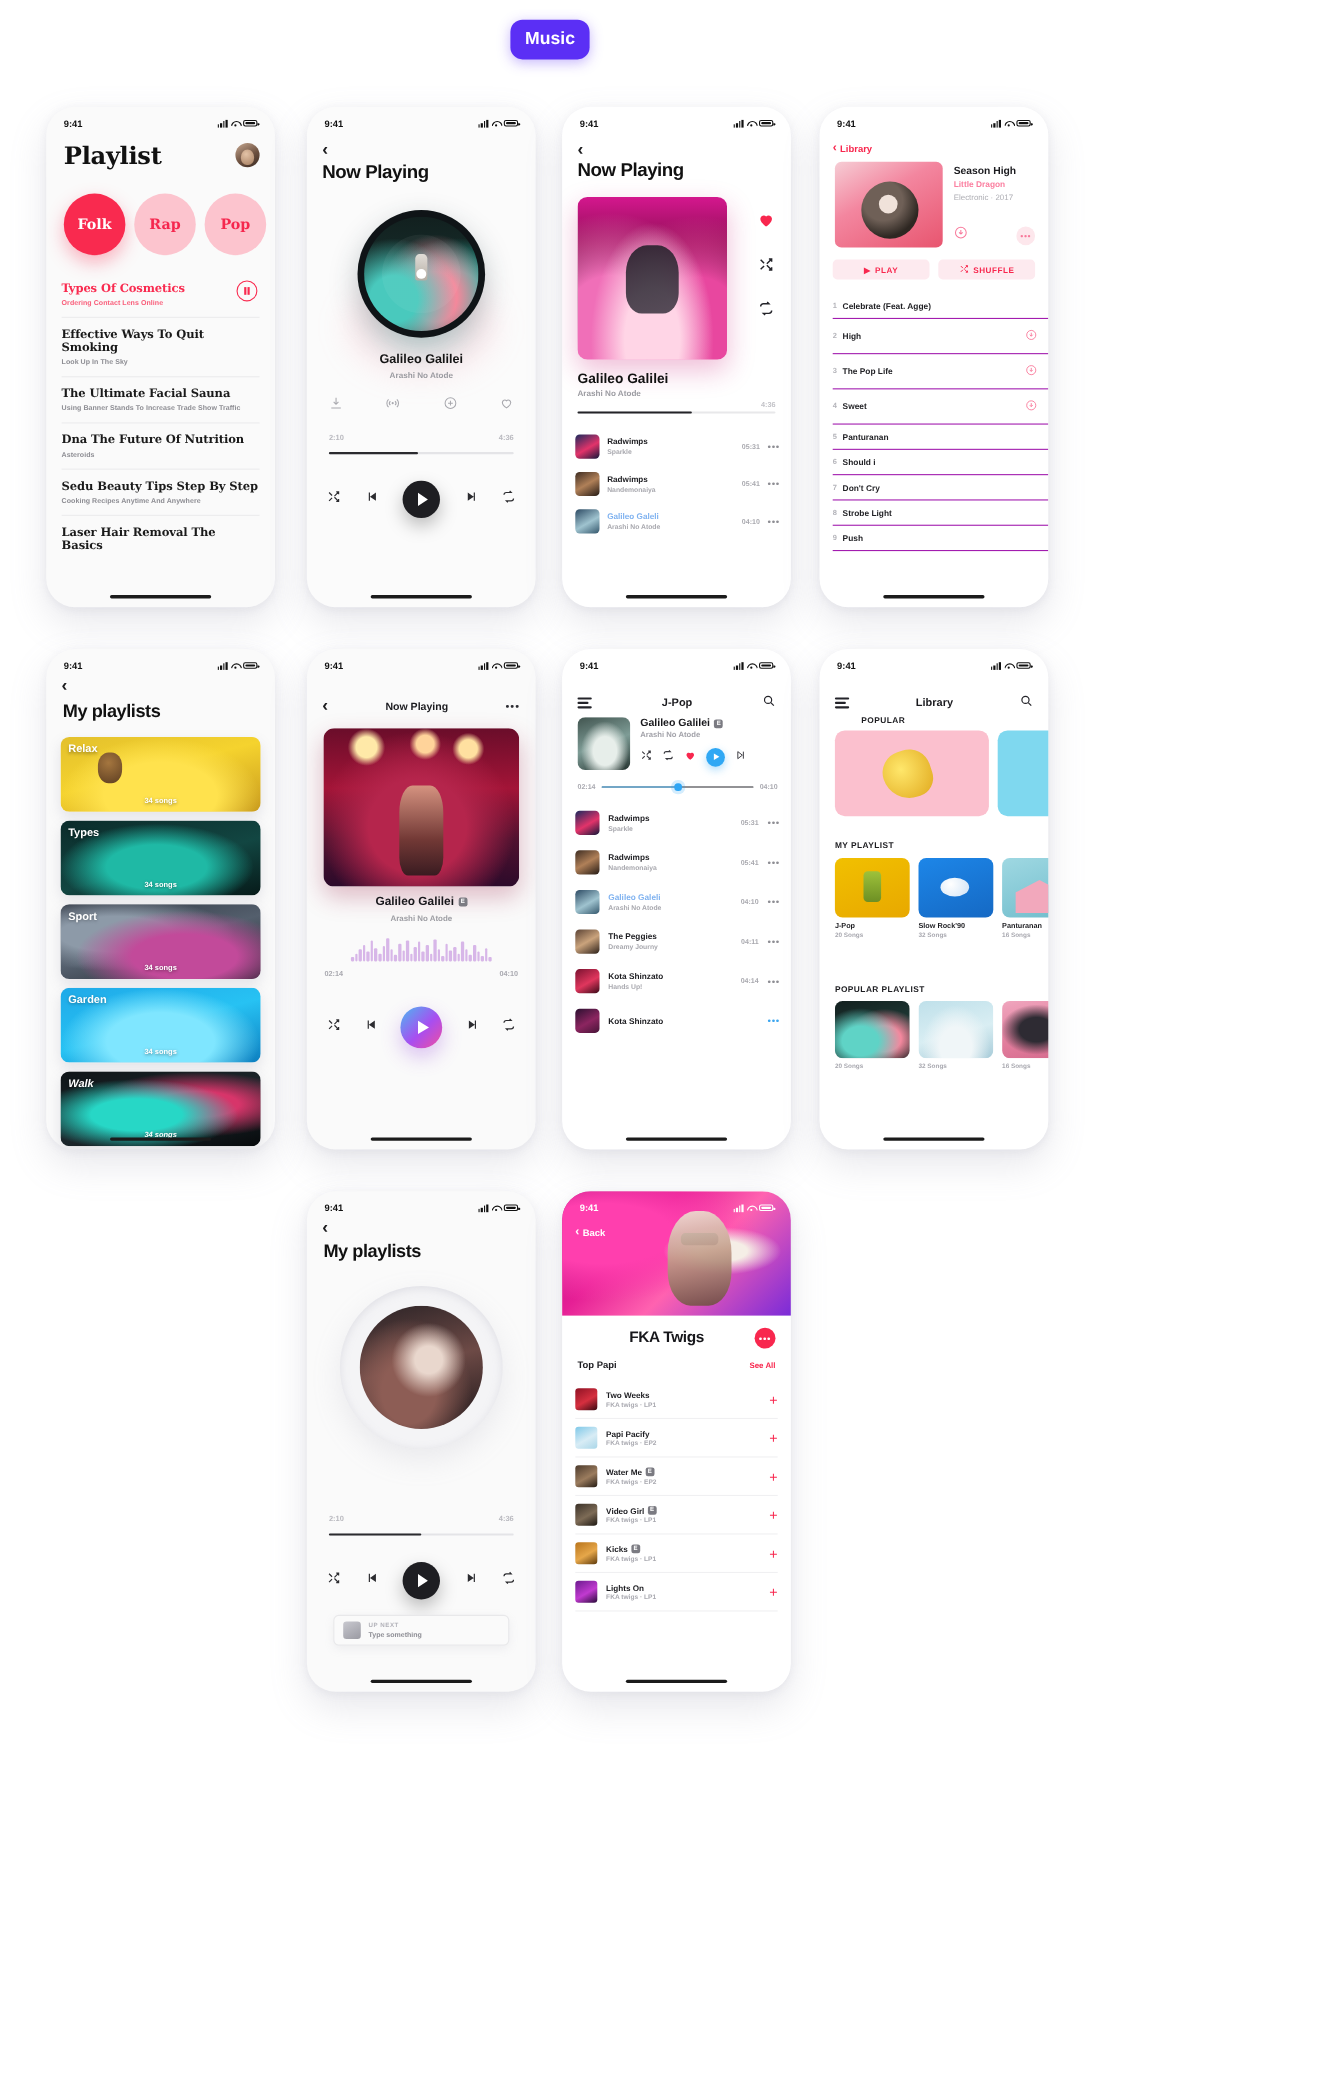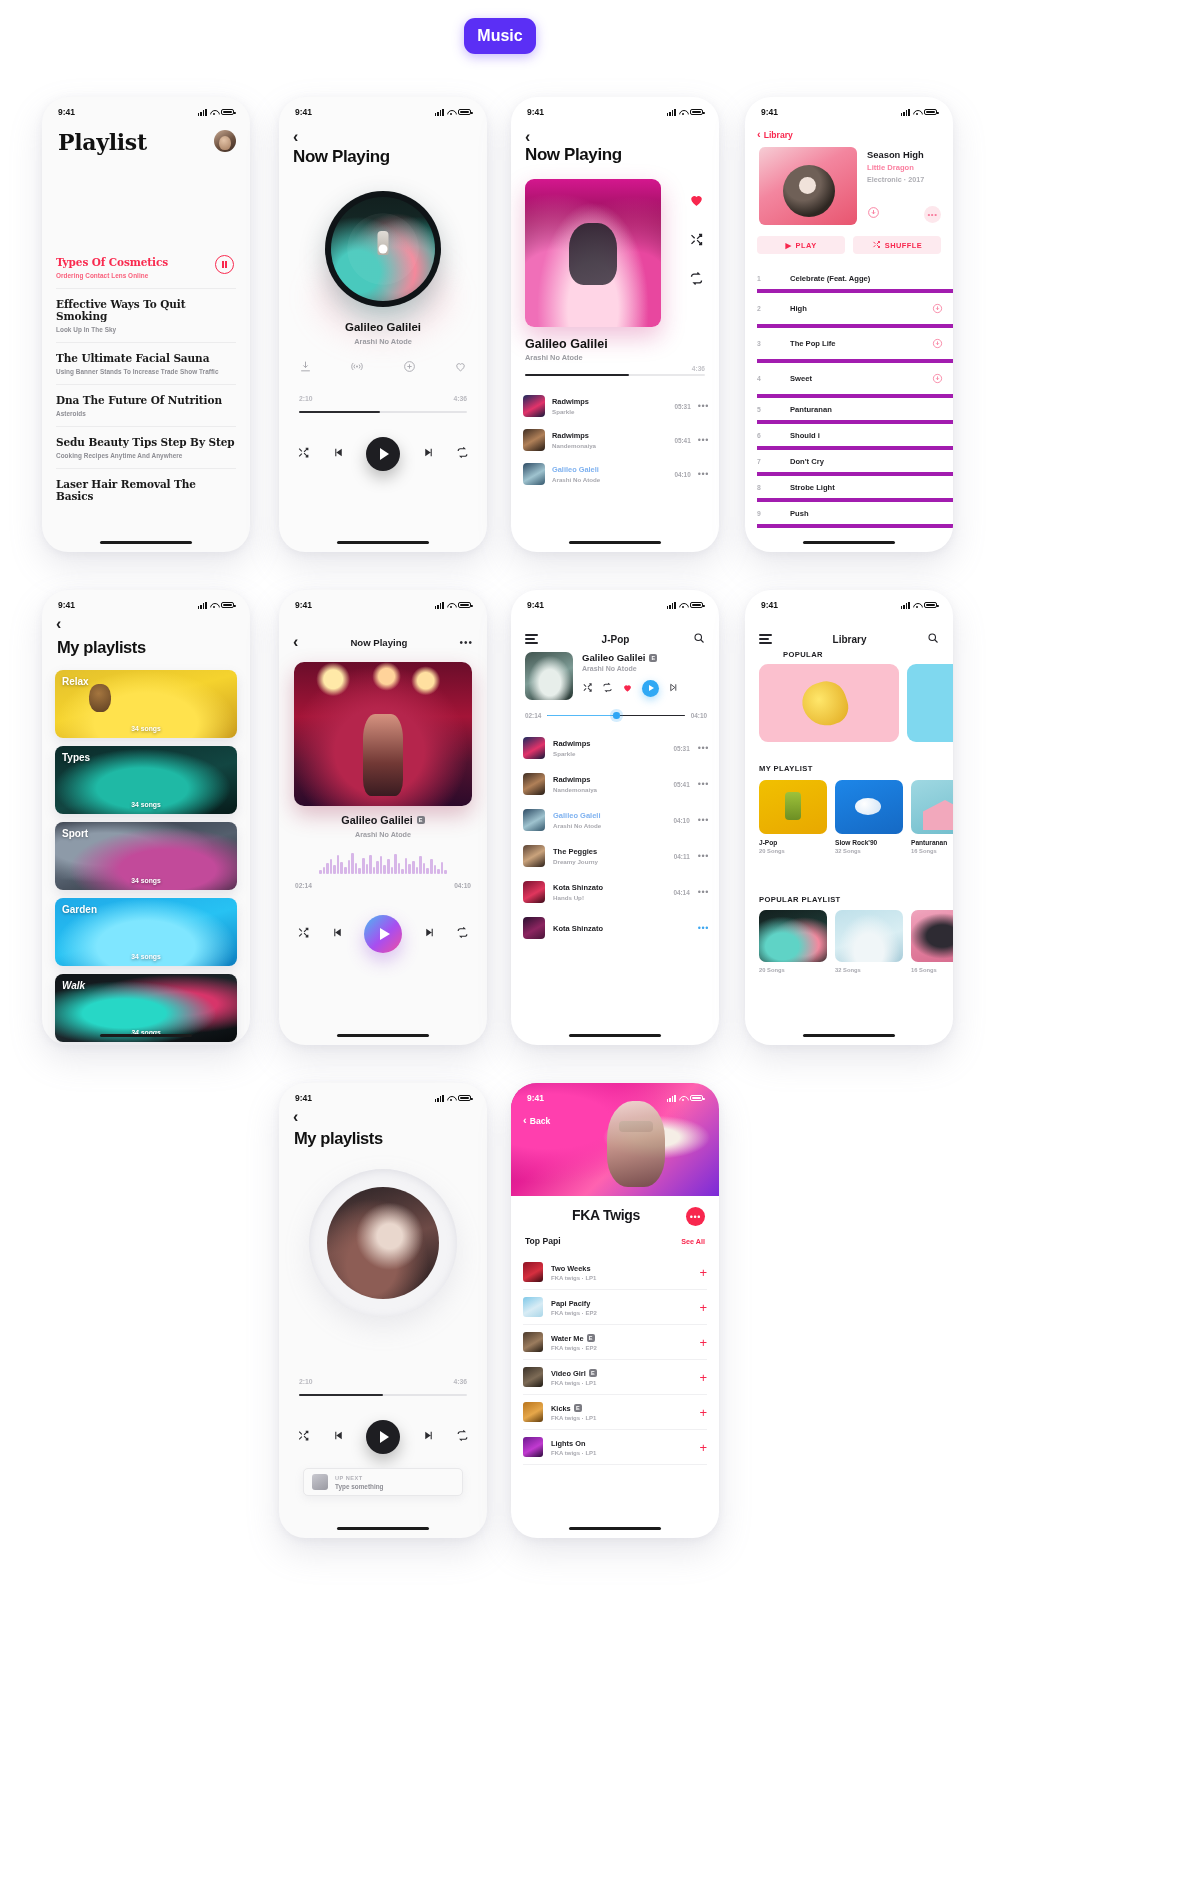--- a/index.html
+++ b/index.html
@@ -146,30 +146,30 @@
   .lib-back .c{font-size:11px;font-weight:700;line-height:1;}
   .alb{position:absolute;left:14px;top:50px;width:98px;height:78px;border-radius:6px;overflow:hidden;
     background:linear-gradient(150deg,#f6cdd5 0%,#f3869f 40%,#e8556f 100%);}
   .alb::after{content:"";position:absolute;left:24px;top:18px;width:52px;height:52px;border-radius:50%;
     background:radial-gradient(circle at 38% 34%, #6f6057 0 38%, #2e2722 70%);}
   .alb::before{content:"";position:absolute;left:40px;top:30px;width:17px;height:17px;border-radius:50%;
     background:#f0e2da;z-index:2;}
   .alb-info{position:absolute;left:122px;top:52px;right:10px;}
   .alb-title{font-size:9.4px;font-weight:700;color:#1b1b1f;}
   .alb-artist{font-size:7.6px;font-weight:600;color:#fb7fa0;margin-top:3px;}
-  .alb-meta{font-size:7.2px;font-weight:700;color:#aeaeb4;margin-top:3px;}
+  .alb-meta{font-size:7.2px;font-weight:400;color:#aeaeb4;margin-top:3px;}
   .alb-acts{position:absolute;left:122px;top:108px;right:12px;display:flex;justify-content:space-between;align-items:center;}
   .dlico{color:#f8799b;}
   .dots-c{width:17px;height:17px;border-radius:50%;background:#fde7ec;display:flex;align-items:center;justify-content:center;
     font-size:8px;color:#f8799b;letter-spacing:.5px;}
   .btns{position:absolute;left:12px;right:12px;top:139px;display:flex;gap:8px;}
   .pbtn{flex:1;height:18px;border-radius:4px;background:#fdeaef;display:flex;align-items:center;justify-content:center;gap:4px;
     font-size:7.4px;font-weight:700;color:#f8274e;letter-spacing:.5px;}
   .tlist{position:absolute;left:12px;right:0;top:170px;}
-  .trow{display:flex;align-items:center;gap:24px;padding:6.5px 10px 6.5px 0;border-bottom:4px solid #a21caf;}
+  .trow{display:flex;align-items:center;gap:0;padding:6.5px 10px 6.5px 0;border-bottom:1px solid #a21caf;}
   .tnum{width:9px;font-size:6.8px;font-weight:600;color:#b4b4ba;text-align:left;flex:none;}
   .tname{flex:1;font-size:7.6px;font-weight:600;color:#1f1f23;}
 
   
   #p5{left:42px; top:590px; width:208px; height:455px;}
   .mp-title{position:absolute;left:15px;top:48px;font-size:16.5px;font-weight:700;color:#111;letter-spacing:-.4px;}
   .grid{position:absolute;left:13px;right:13px;top:80px;display:grid;grid-template-columns:1fr;gap:8px;}
   .gcard{height:68px;border-radius:8px;position:relative;overflow:hidden;
     box-shadow:0 5px 12px rgba(120,120,140,.16);}
   .gcard .gl{position:absolute;left:7px;top:6px;font-size:10px;font-weight:700;color:#fff;
@@ -360,20 +360,26 @@
             <i></i>
             <i></i>
             <i></i>
           </span>
       <span class="wifi"></span>
       <span class="batt"></span>
     </span>
   </div>
   <div class="title">Playlist</div>
   <div class="avatar"></div>
+  <div class="chips">
+    <div class="chip on">Folk</div>
+    <div class="chip">Rap</div>
+    <div class="chip">Pop</div>
+
+  </div>
   <div class="plist">
     <div class="prow active">
       <div class="pt">Types Of Cosmetics</div>
       <div class="ps">Ordering Contact Lens Online</div>
       <div class="pausebtn">
             <i></i>
             <i></i>
           </div>
     </div>
     <div class="prow">

